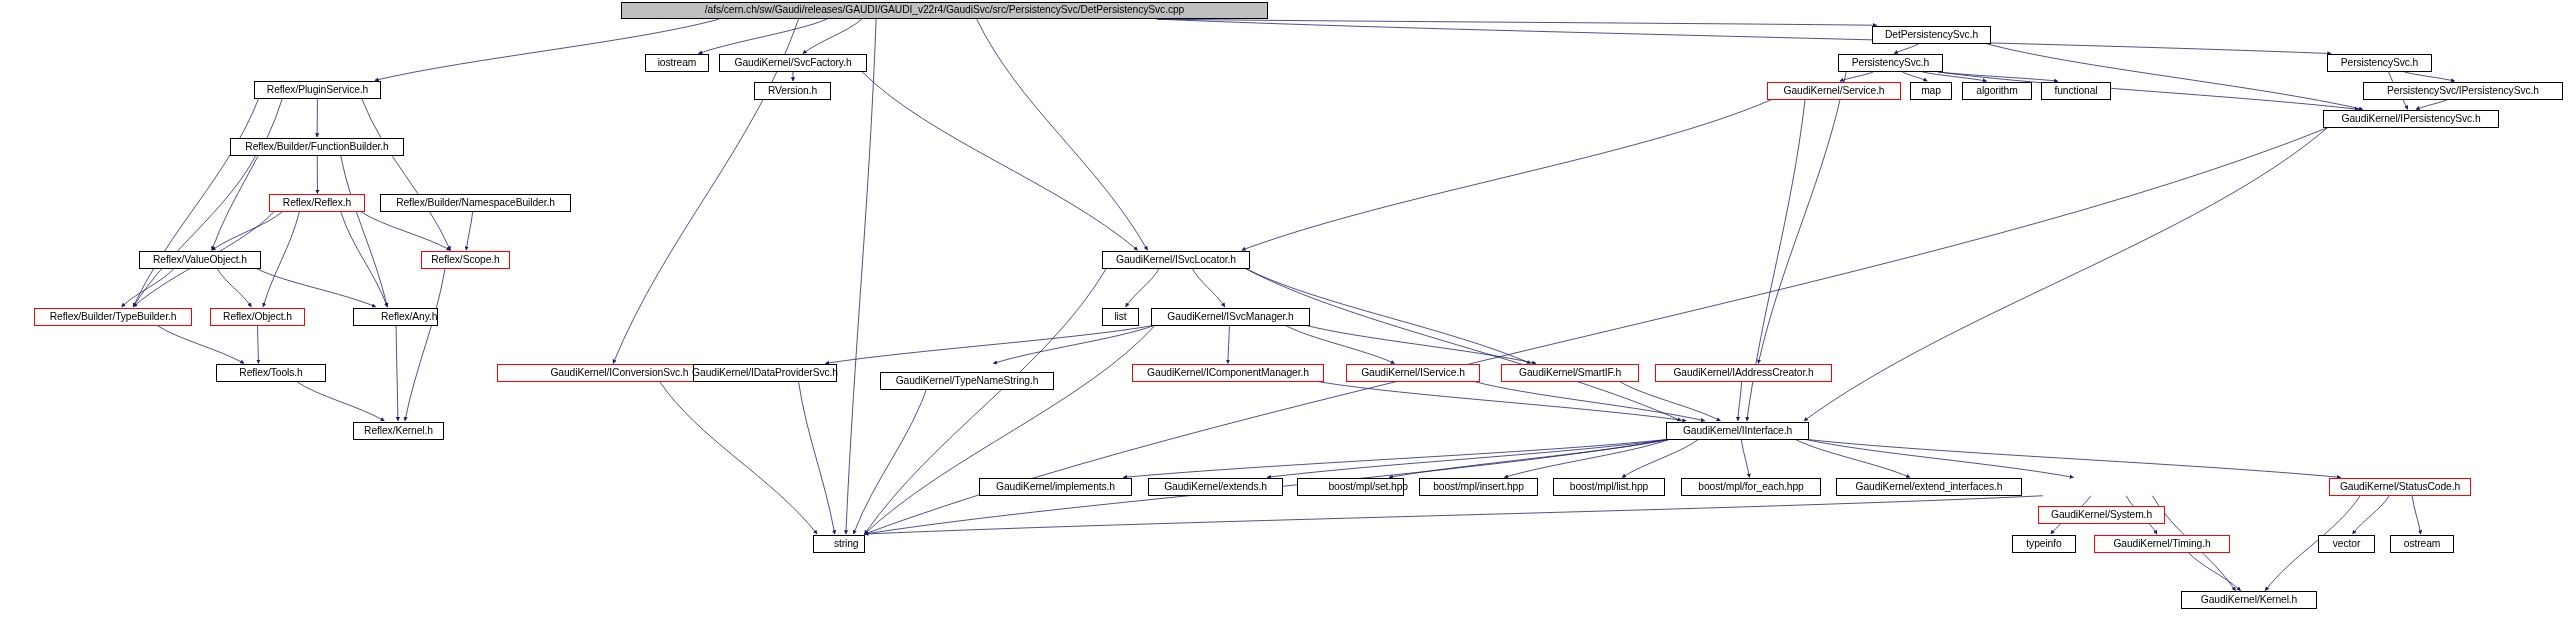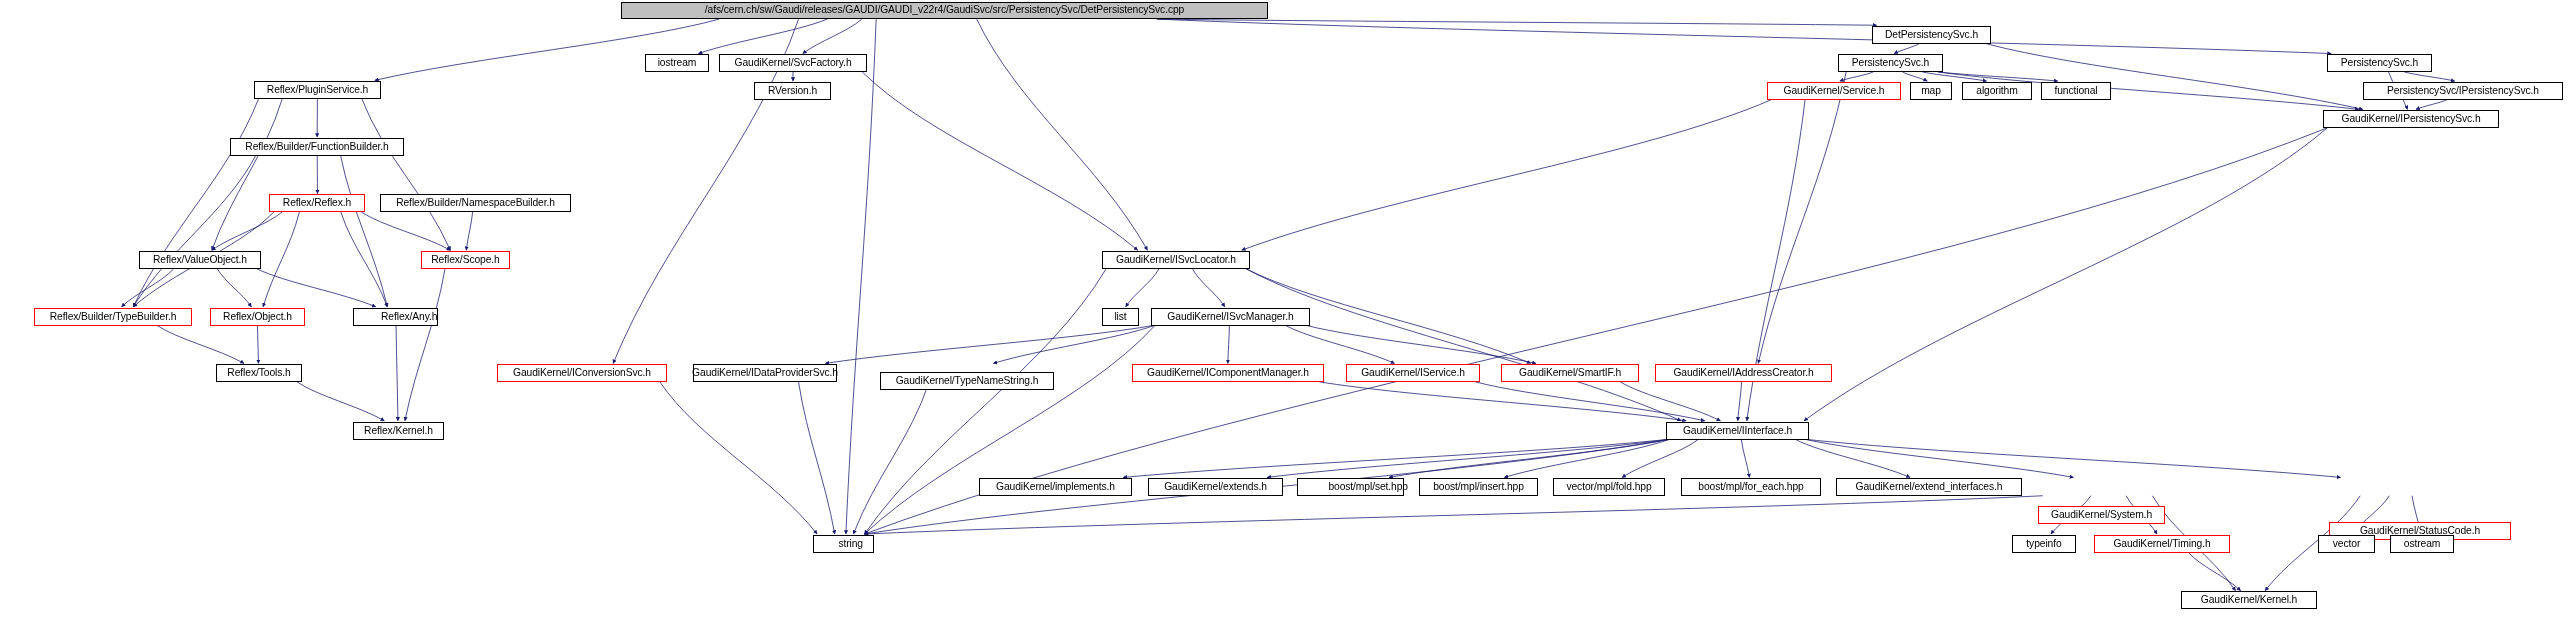--- a/index.html
+++ b/index.html
@@ -177,27 +177,27 @@
       </div>
       <div class="node red" style="left: 34px; top: 308px; width: 158px;">
         <span>Reflex/Builder/TypeBuilder.h</span>
       </div>
       <div class="node red" style="left: 210px; top: 308px; width: 95px;">
         <span>Reflex/Object.h</span>
       </div>
       <div class="node" style="left: 353px; top: 308px; width: 85px; padding-left: 32px;">
         <span>Reflex/Any.h</span>
       </div>
-      <div class="node" style="left: 216px; top: 364px; width: 86px;">
+      <div class="node" style="left: 216px; top: 364px; width: 110px;">
         <span>Reflex/Tools.h</span>
       </div>
       <div class="node" style="left: 353px; top: 422px; width: 91px;">
         <span>Reflex/Kernel.h</span>
       </div>
-      <div class="node red" style="left: 497px; top: 364px; width: 170px;">
+      <div class="node red" style="left: 497px; top: 364px; width: 197px; justify-content: flex-end;">
         <span>GaudiKernel/IConversionSvc.h</span>
       </div>
       <div class="node" style="left: 1102px; top: 251px; width: 148px;">
         <span>GaudiKernel/ISvcLocator.h</span>
       </div>
       <div class="node" style="left: 1102px; top: 308px; width: 37px;">
         <span>list</span>
       </div>
       <div class="node" style="left: 1151px; top: 308px; width: 159px;">
         <span>GaudiKernel/ISvcManager.h</span>
@@ -229,50 +229,50 @@
       <div class="node" style="left: 1148px; top: 478px; width: 135px;">
         <span>GaudiKernel/extends.h</span>
       </div>
       <div class="node" style="left: 1297px; top: 478px; width: 107px; padding-left: 40px;">
         <span>boost/mpl/set.hpp</span>
       </div>
       <div class="node" style="left: 1419px; top: 478px; width: 119px;">
         <span>boost/mpl/insert.hpp</span>
       </div>
       <div class="node" style="left: 1553px; top: 478px; width: 112px;">
-        <span>vector/mpl/fold.hpp</span>
+        <span>boost/mpl/list.hpp</span>
       </div>
       <div class="node" style="left: 1681px; top: 478px; width: 140px;">
         <span>boost/mpl/for_each.hpp</span>
       </div>
       <div class="node" style="left: 1836px; top: 478px; width: 186px;">
         <span>GaudiKernel/extend_interfaces.h</span>
       </div>
       <div class="node red" style="left: 2038px; top: 478px; width: 127px; margin-top: 28px;">
         <span>GaudiKernel/System.h</span>
       </div>
-      <div class="node red" style="left: 2329px; top: 478px; width: 182px; margin-top: 44px;">
+      <div class="node red" style="left: 2329px; top: 478px; width: 142px;">
         <span>GaudiKernel/StatusCode.h</span>
       </div>
       <div class="node" style="left: 2012px; top: 535px; width: 64px;">
         <span>typeinfo</span>
       </div>
       <div class="node red" style="left: 2094px; top: 535px; width: 136px;">
         <span>GaudiKernel/Timing.h</span>
       </div>
       <div class="node" style="left: 2318px; top: 535px; width: 57px;">
         <span>vector</span>
       </div>
       <div class="node" style="left: 2390px; top: 535px; width: 64px;">
         <span>ostream</span>
       </div>
       <div class="node" style="left: 2181px; top: 591px; width: 136px;">
         <span>GaudiKernel/Kernel.h</span>
       </div>
-      <div class="node" style="left: 813px; top: 535px; width: 61px; padding-left: 19px;">
+      <div class="node" style="left: 813px; top: 535px; width: 52px; padding-left: 19px;">
         <span>string</span>
       </div>
       <div class="node" style="left: 1872px; top: 26px; width: 119px;">
         <span>DetPersistencySvc.h</span>
       </div>
       <div class="node" style="left: 1838px; top: 54px; width: 105px;">
         <span>PersistencySvc.h</span>
       </div>
       <div class="node red" style="left: 1767px; top: 82px; width: 134px;">
         <span>GaudiKernel/Service.h</span>

